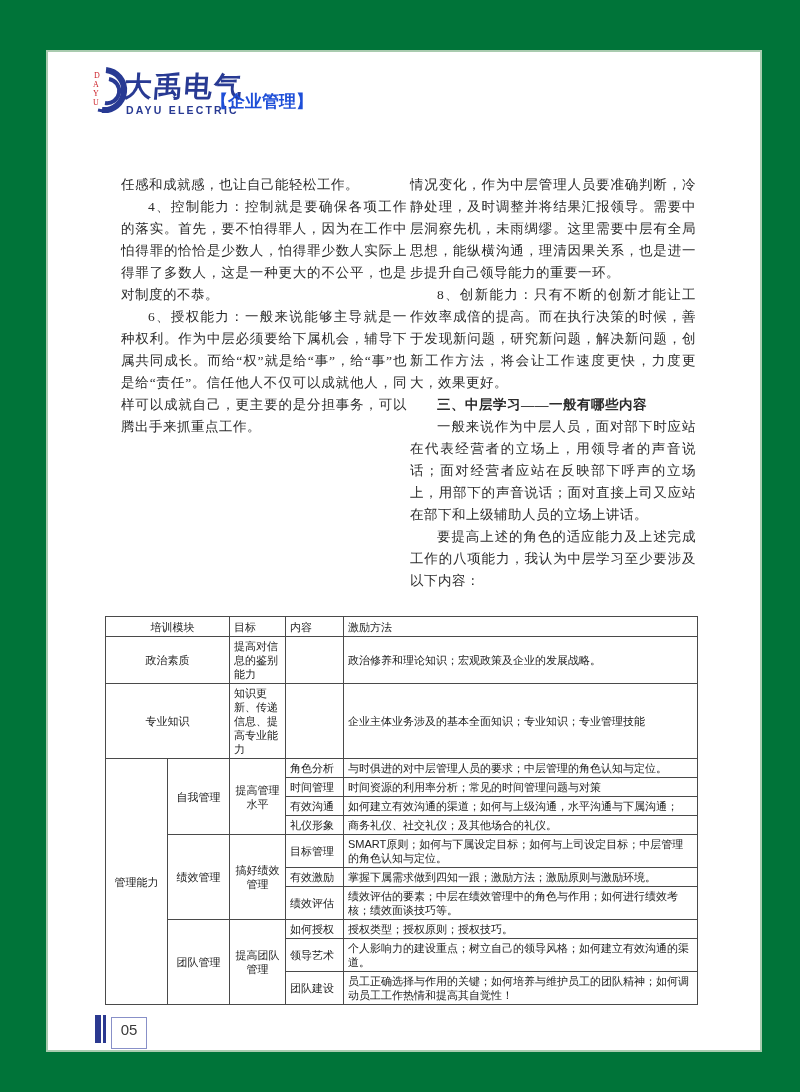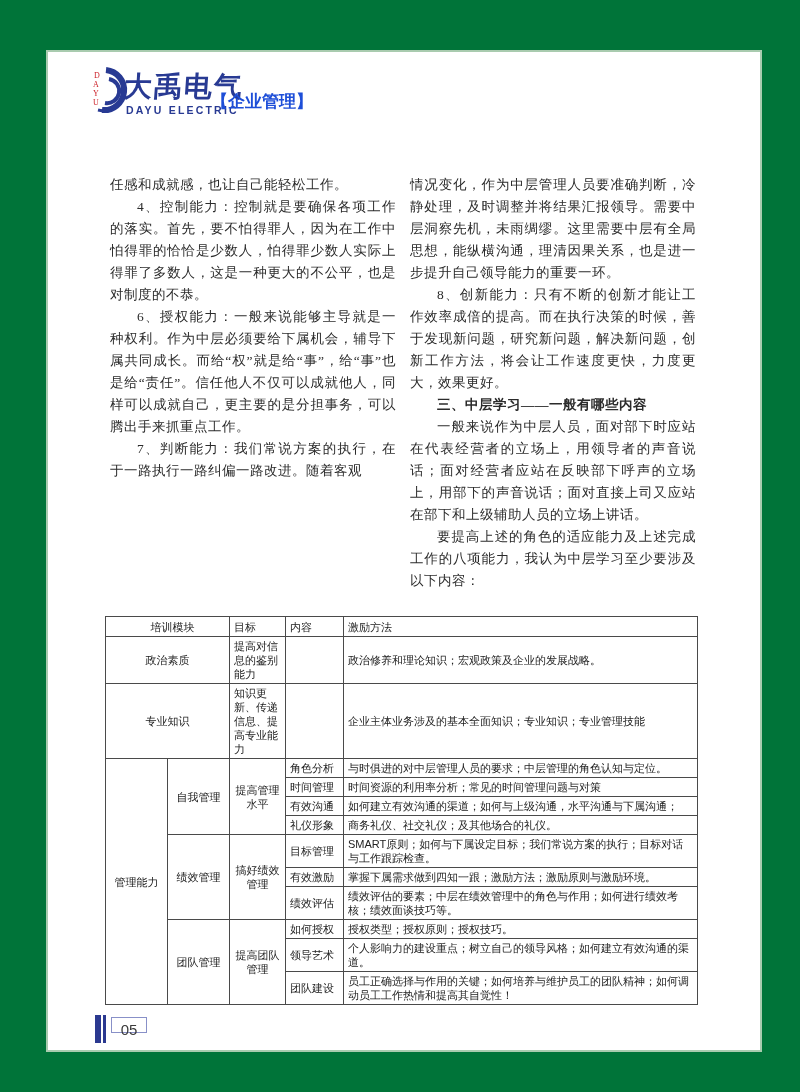--- a/index.html
+++ b/index.html
@@ -37,21 +37,21 @@
     position:absolute; left:163px; top:38px;
     font-size:17px; font-weight:bold; color:#1d4ed8;
     font-family:Liberation Sans, sans-serif;
   }
   
   .col {
     position:absolute; top:122px; width:286px;
     font-size:13.5px; line-height:22px;
     text-align:justify; letter-spacing:0.5px;
   }
-  .col-left { left:62px; }
+  .col-left { left:73px; }
   .col-right { left:362px; }
   .para { text-indent:2em; }
   .para.cont { text-indent:0; }
   .para.heading { font-weight:bold; text-align:left; }
   
   .table-wrap { position:absolute; left:57px; top:564px; width:592px; }
   table {
     width:592px; border-collapse:collapse; table-layout:fixed;
     font-size:11px; line-height:14px; color:#222;
     font-family:"Liberation Sans","DejaVu Sans",sans-serif;
@@ -63,21 +63,21 @@
   td.c-goal { text-align:left; }
   td.c-goal.center { text-align:center; }
   td.c-label { text-align:left; }
   td.c-points { text-align:left; }
   
   .pagenum { position:absolute; left:47px; top:963px; height:28px; }
   .bar { position:absolute; top:0; background:#2b3990; }
   .bar1 { left:0; width:6px; height:28px; }
   .bar2 { left:8px; width:3px; height:28px; }
   .num-box {
-    position:absolute; left:16px; top:2px; width:36px; height:16px;
+    position:absolute; left:16px; top:2px; width:36px; height:32px;
     border:1px solid #8890c8; background:#ffffff;
     font-family:"Liberation Sans","DejaVu Sans",sans-serif;
     font-size:15px; color:#3a3a3a; text-align:center; line-height:23px;
   }
 </style>
 </head>
 <body>
 
 <div class="frame"></div>
 
@@ -93,21 +93,20 @@
     <text x="1" y="39" font-size="8" fill="#cc2229" font-family="Liberation Serif, serif">U</text>
   </svg>
   <div class="logo-cn">大禹电气</div>
   <div class="logo-en">DAYU ELECTRIC</div>
   <div class="section-tag">【企业管理】</div>
 
   <div class="col col-left">
     <p class="para cont">任感和成就感，也让自己能轻松工作。</p>
     <p class="para">4、控制能力：控制就是要确保各项工作的落实。首先，要不怕得罪人，因为在工作中怕得罪的恰恰是少数人，怕得罪少数人实际上得罪了多数人，这是一种更大的不公平，也是对制度的不恭。</p>
     <p class="para">6、授权能力：一般来说能够主导就是一种权利。作为中层必须要给下属机会，辅导下属共同成长。而给“权”就是给“事”，给“事”也是给“责任”。信任他人不仅可以成就他人，同样可以成就自己，更主要的是分担事务，可以腾出手来抓重点工作。</p>
-    <p class="para">7、判断能力：我们常说方案的执行，在于一路执行一路纠偏一路改进。随着客观</p>
   </div>
 
   <div class="col col-right">
     <p class="para cont">情况变化，作为中层管理人员要准确判断，冷静处理，及时调整并将结果汇报领导。需要中层洞察先机，未雨绸缪。这里需要中层有全局思想，能纵横沟通，理清因果关系，也是进一步提升自己领导能力的重要一环。</p>
     <p class="para">8、创新能力：只有不断的创新才能让工作效率成倍的提高。而在执行决策的时候，善于发现新问题，研究新问题，解决新问题，创新工作方法，将会让工作速度更快，力度更大，效果更好。</p>
     <p class="para heading">三、中层学习——一般有哪些内容</p>
     <p class="para">一般来说作为中层人员，面对部下时应站在代表经营者的立场上，用领导者的声音说话；面对经营者应站在反映部下呼声的立场上，用部下的声音说话；面对直接上司又应站在部下和上级辅助人员的立场上讲话。</p>
     <p class="para">要提高上述的角色的适应能力及上述完成工作的八项能力，我认为中层学习至少要涉及以下内容：</p>
   </div>
 
@@ -157,21 +156,21 @@
         </tr>
         <tr>
           <td class="c-label">礼仪形象</td>
           <td class="c-points">商务礼仪、社交礼仪；及其他场合的礼仪。</td>
         </tr>
 
         <tr>
           <td rowspan="3" class="c-mod">绩效管理</td>
           <td rowspan="3" class="c-goal center">搞好绩效管理</td>
           <td class="c-label">目标管理</td>
-          <td class="c-points">SMART原则；如何与下属设定目标；我们常说方案的执行；目标对话与工作跟踪检查。</td>
+          <td class="c-points">SMART原则；如何与下属设定目标；如何与上司设定目标；中层管理的角色认知与定位。</td>
         </tr>
         <tr>
           <td class="c-label">有效激励</td>
           <td class="c-points">掌握下属需求做到四知一跟；激励方法；激励原则与激励环境。</td>
         </tr>
         <tr>
           <td class="c-label">绩效评估</td>
           <td class="c-points">绩效评估的要素；中层在绩效管理中的角色与作用；如何进行绩效考核；绩效面谈技巧等。</td>
         </tr>
 

